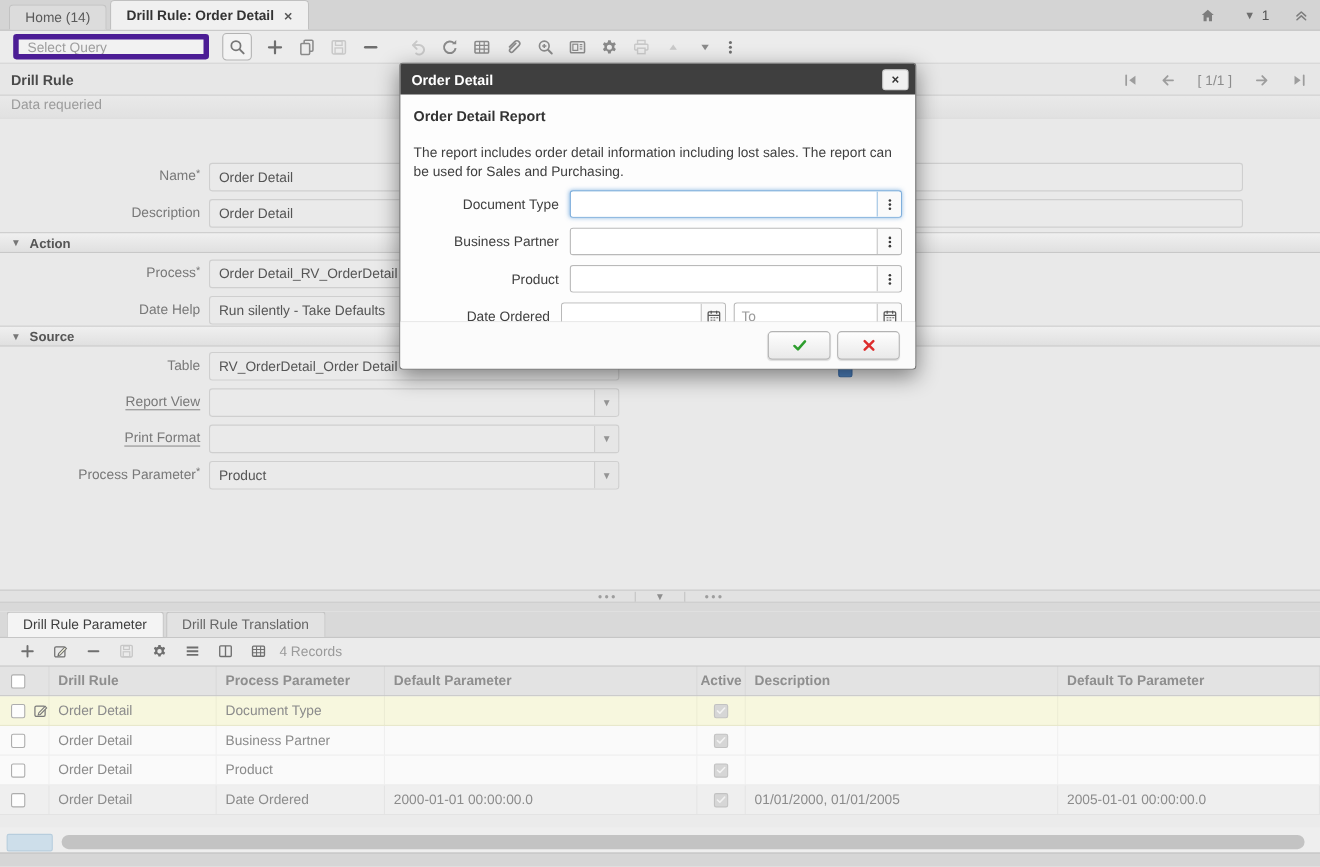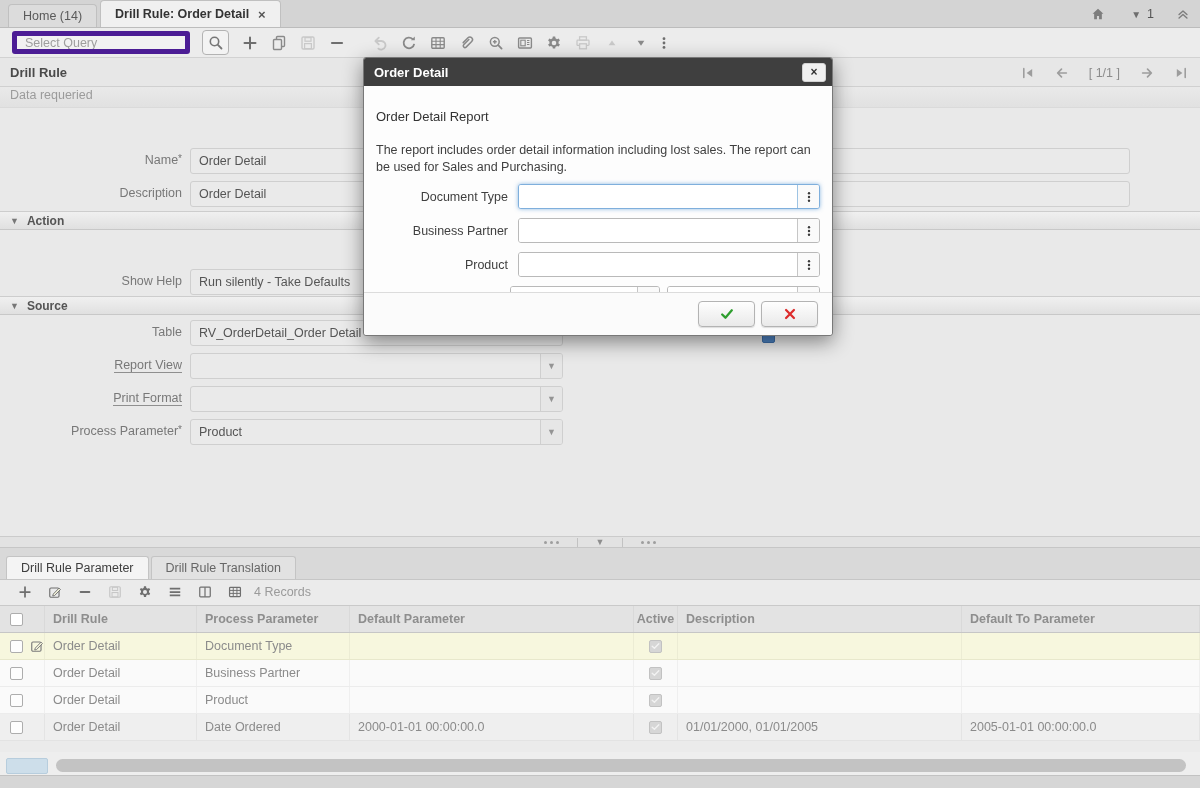--- a/index.html
+++ b/index.html
@@ -116,21 +116,21 @@
 .bottom-strip{position:absolute;left:0;right:0;bottom:0;height:13px;background:#d6d6d6;border-top:1px solid #c2c2c2}
 
 
 .modal{position:absolute;left:363px;top:57px;width:470px;height:279px;background:#fdfdfd;z-index:50;
   border:1px solid #787878;border-radius:3px;box-shadow:0 6px 20px rgba(0,0,0,.45)}
 .modal-title{height:28px;background:#3f3f3f;border-radius:2px 2px 0 0;display:flex;align-items:center;
   justify-content:space-between;padding:0 6px 0 10px;color:#fff;font-weight:bold;font-size:13px}
 .modal-close{width:24px;height:19px;background:#f0f0f0;border:1px solid #d2d2d2;border-radius:3px;
   display:flex;align-items:center;justify-content:center;color:#333;font-weight:bold;font-size:12px;line-height:1;cursor:pointer}
 .modal-body{padding:10px 12px 0 12px;color:#444}
-.rep-name{font-weight:normal;color:#333;font-size:13px;margin-top:13px}
+.rep-name{font-weight:bold;color:#333;font-size:13px;margin-top:2px}
 .rep-desc{margin-top:18px;line-height:1.32;width:450px;color:#3f3f3f}
 .prow{display:flex;align-items:center;margin-top:9px;height:25px}
 .prow:first-of-type{margin-top:14px}
 .plabel{width:132px;text-align:right;margin-right:10px;color:#3f3f3f}
 .lookup{display:flex;height:25px;flex:1;max-width:309px;border:1px solid #b9b9b9;border-radius:3px;background:#fff;overflow:hidden}
 .lookup input{flex:1;border:none;outline:none;font:inherit;padding:0 6px;color:#444;min-width:0}
 .lookup input::placeholder{color:#9a9a9a}
 .lk-btn{width:22px;border-left:1px solid #c6c6c6;background:#fafafa;display:flex;align-items:center;
   justify-content:center;color:#3a3a3a;cursor:pointer}
 .lookup.focused{border-color:#7fafdc;box-shadow:0 0 4px rgba(110,165,220,.75)}
@@ -418,23 +418,29 @@
       <div class="fval wide">
           <span>Order Detail</span>
         </div>
     </div>
 
     <div class="sect" style="top:103px">
       <span class="tri">▼</span>
       <span>Action</span>
     </div>
 
+    <div class="frow" style="top:128px">
+      <span class="flabel"><span>Process</span><sup class="req">*</sup></span>
+      <div class="fval short">
+          <span>Order Detail_RV_OrderDetail</span>
+        </div>
+    </div>
 
     <div class="frow" style="top:161px">
-      <span class="flabel"><span>Show Help</span></span>
+      <span class="flabel"><span>Date Help</span></span>
       <div class="fval short">
           <span>Run silently - Take Defaults</span>
         </div>
     </div>
 
     <div class="sect" style="top:188px">
       <span class="tri">▼</span>
       <span>Source</span>
     </div>
 

